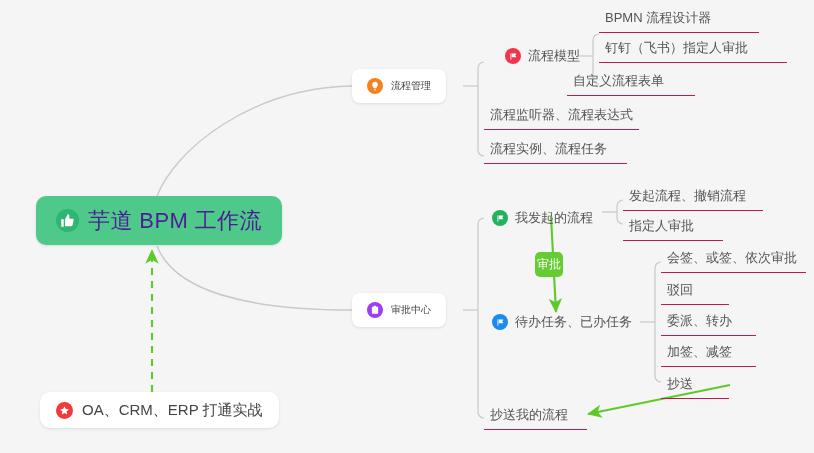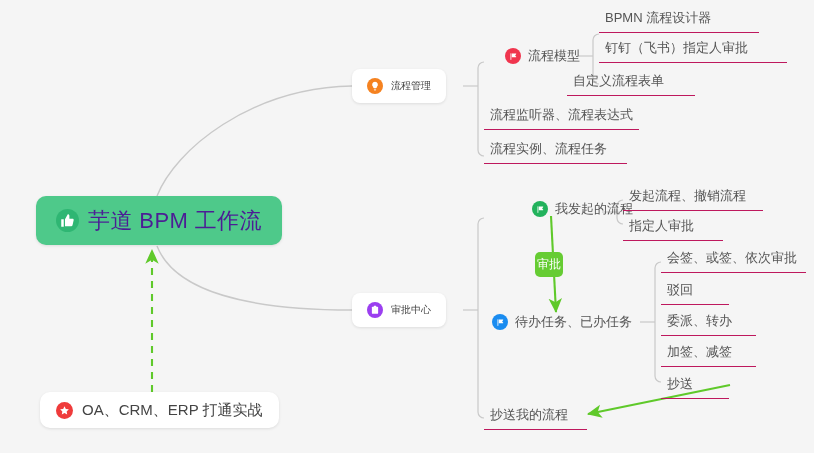--- a/index.html
+++ b/index.html
@@ -195,21 +195,21 @@
   <div class="branch-node" style="left:352px;top:293px;">
     <span class="cicon" style="background:#9b3ff0;">
       <svg width="10" height="10" viewBox="0 0 24 24" fill="#ffffff">
         <rect x="4.5" y="4" width="15" height="17" rx="2"></rect>
         <rect x="9" y="1.8" width="6" height="3.4" rx="1.2"></rect>
       </svg>
     </span>
     <span class="branch-label">审批中心</span>
   </div>
 
-  <div class="sub-item" style="left:492px;top:200px;margin-left:40px;">
+  <div class="sub-item" style="left:492px;top:209px;">
     <span class="cicon" style="background:#22b25c;">
       <svg width="9" height="9" viewBox="0 0 24 24" fill="#ffffff">
         <rect x="4" y="3" width="2.2" height="18" rx="1"></rect>
         <path d="M7.4 4h11.2c.8 0 1.2.9.7 1.5L16.4 9l2.9 3.5c.5.6.1 1.5-.7 1.5H7.4z"></path>
       </svg>
     </span>
     <span class="sub-label">我发起的流程</span>
   </div>
 
   <div class="leaf" style="left:623px;top:187px;width:140px;">发起流程、撤销流程</div>

